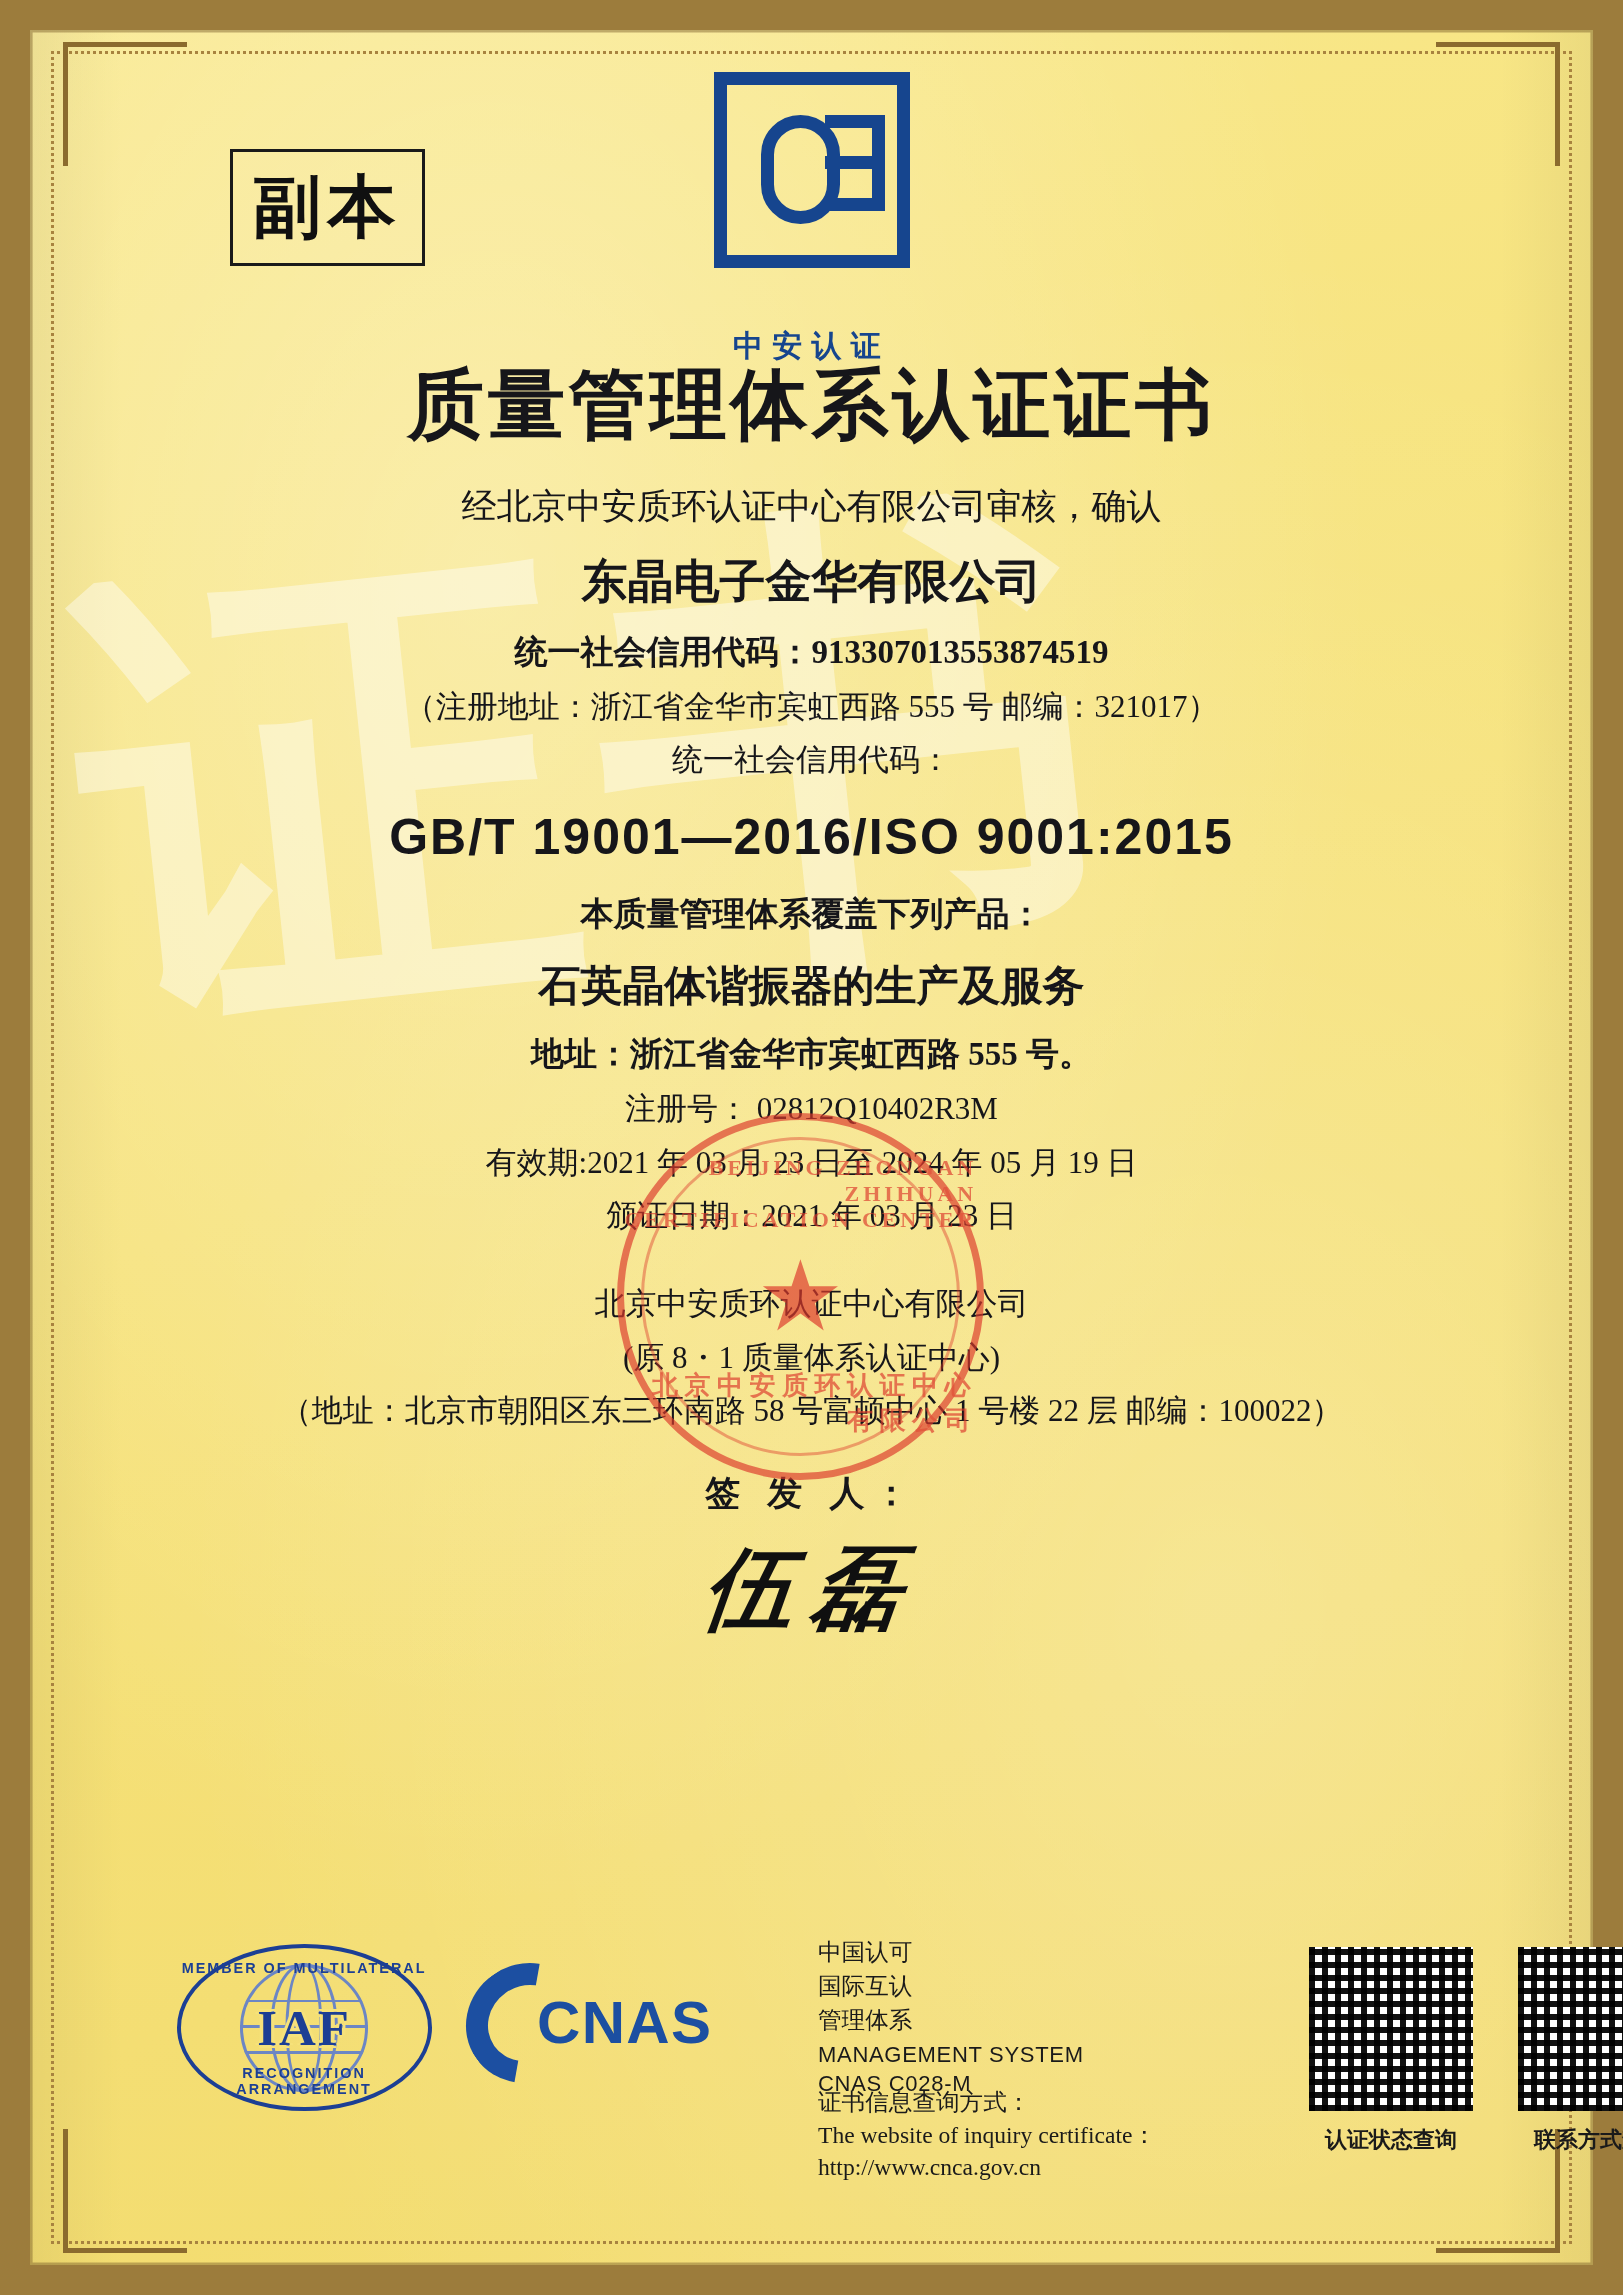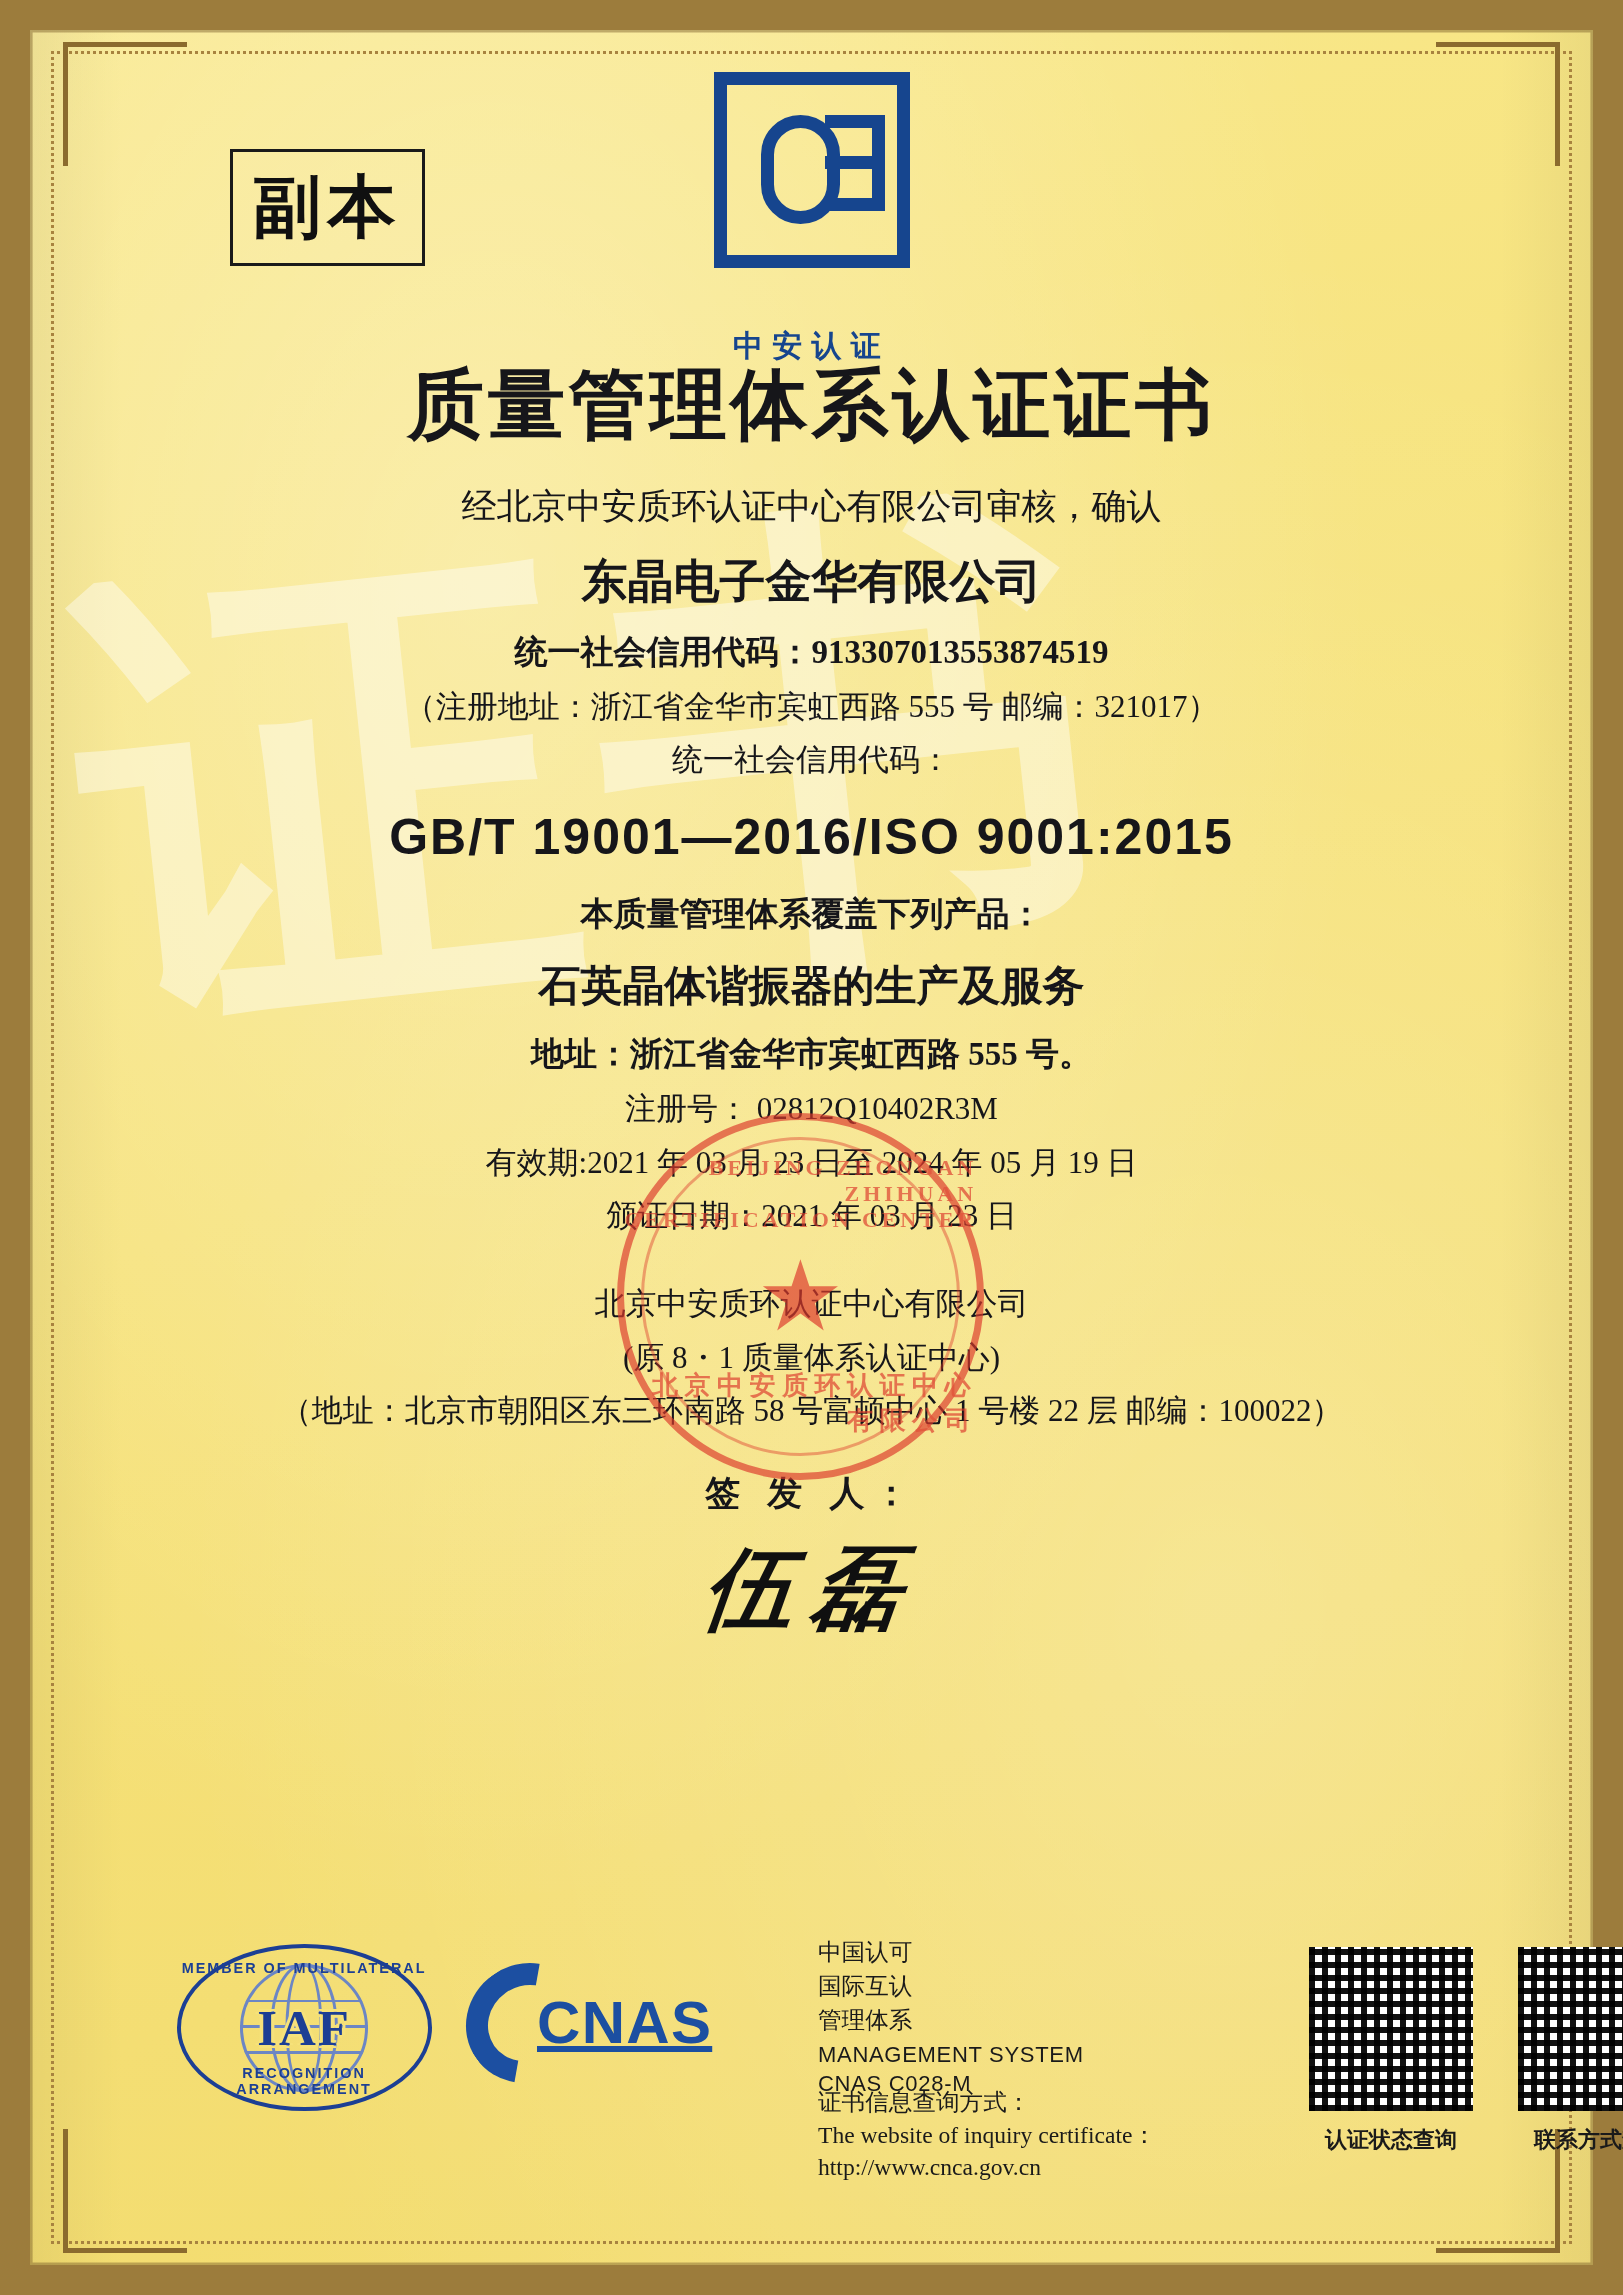--- a/index.html
+++ b/index.html
@@ -366,21 +366,20 @@
   }
   .cnas-text {
     position: absolute;
     left: 72px;
     top: 29px;
     font-family: "Liberation Sans", sans-serif;
     font-size: 60px;
     font-weight: bold;
     color: #1c4fa1;
     letter-spacing: 1.3px;
-    text-decoration: underline;
   }
   .cnas-right {
     position: absolute;
     left: 661px;
     top: 0;
     width: 458px;
     color: #1a1a1a;
   }
   .cnas-right .cn {
     font-size: 23.6px;

